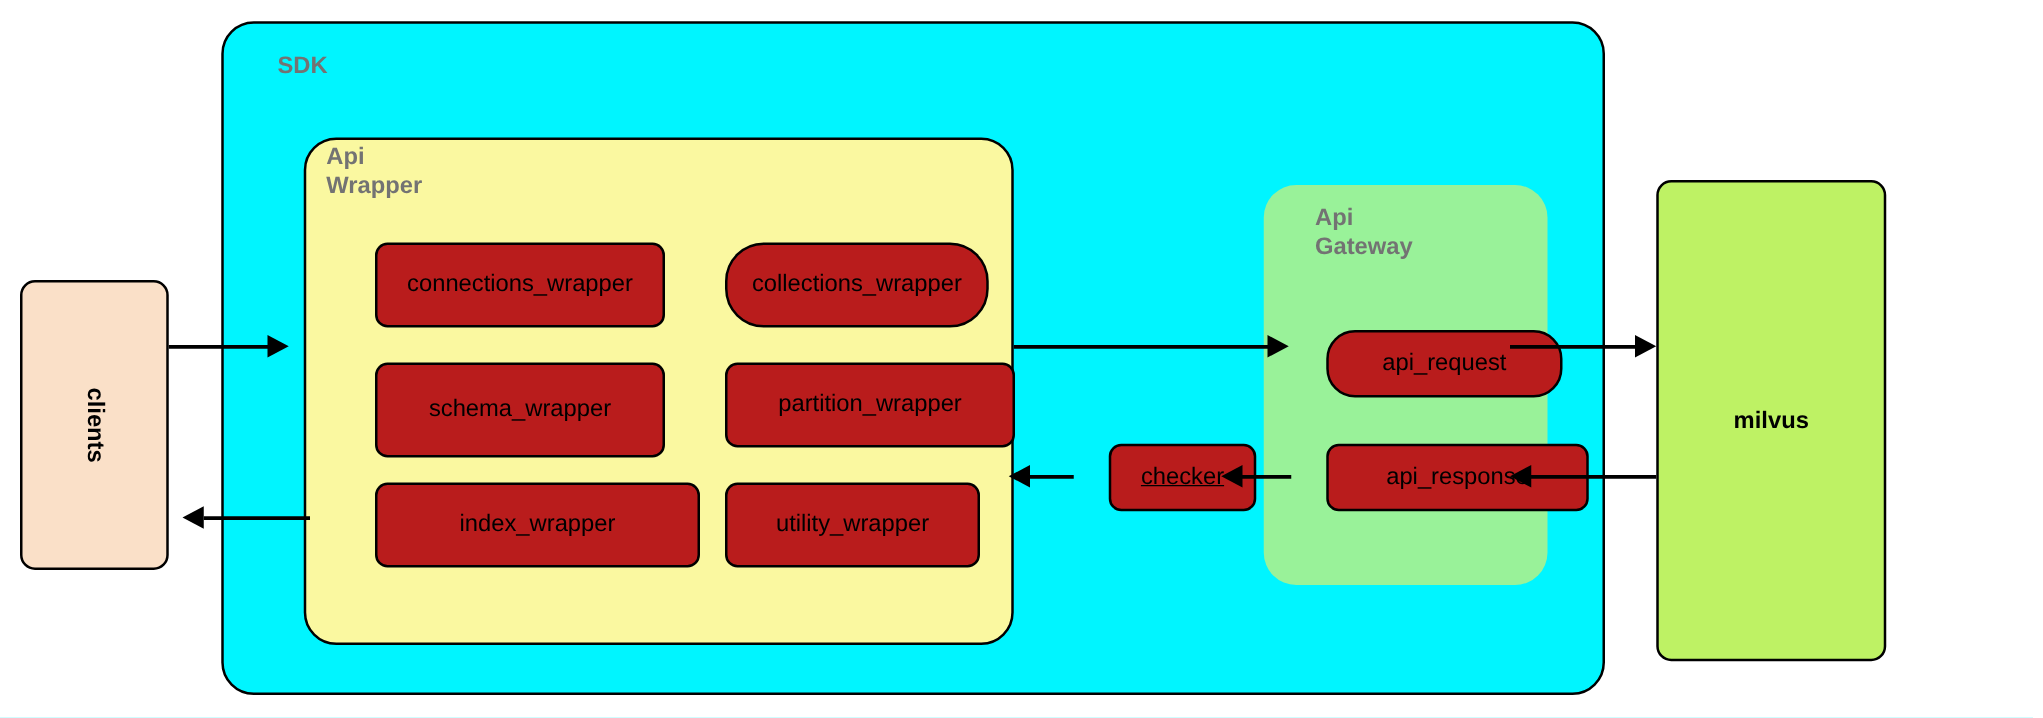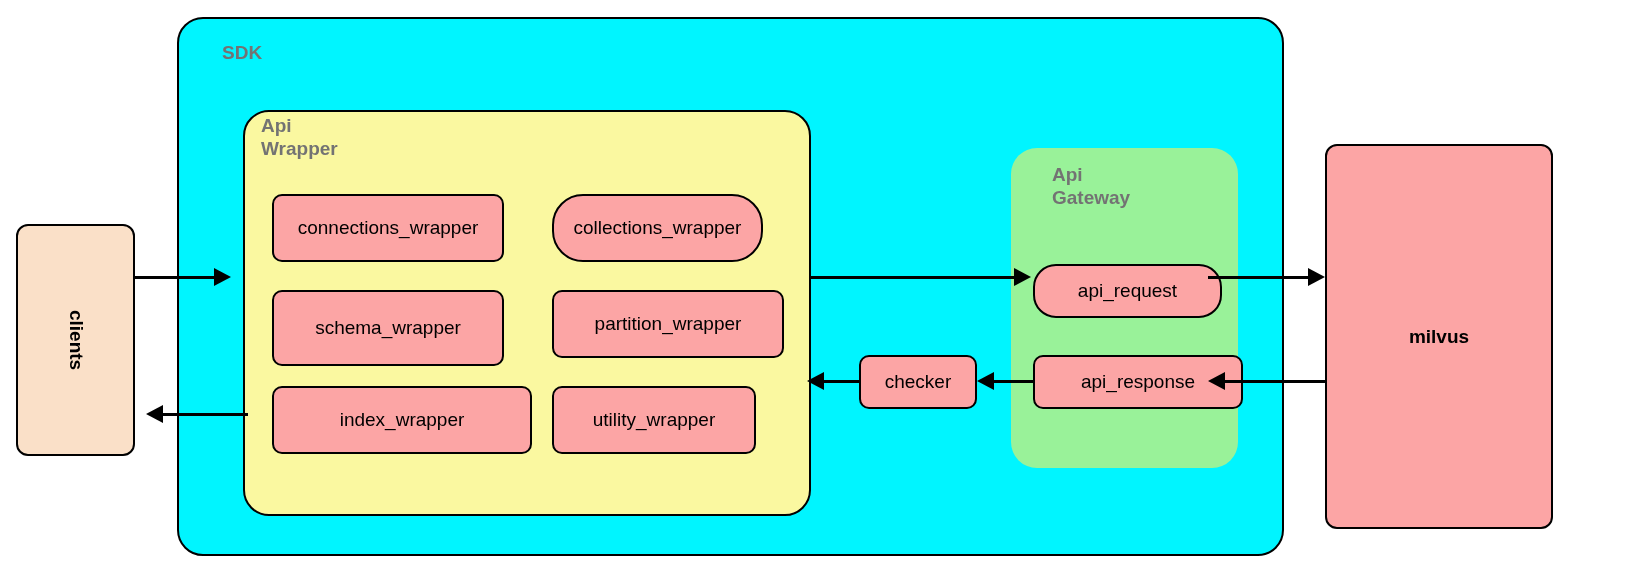--- a/index.html
+++ b/index.html
@@ -51,29 +51,30 @@
     white-space: pre-line;
   }
   .sdk-title  { left: 222px; top: 41px; }
   .wrap-title { left: 261px; top: 114px; }
   .gw-title   { left: 1052px; top: 163px; }
 
   
   .node {
     position: absolute;
     box-sizing: border-box;
-    background: #fca5a5;
+    background: #b91c1c;
     border: 2px solid #000000;
     border-radius: 10px;
     display: flex;
     align-items: center;
     justify-content: center;
     font-size: 19px;
     color: #000000;
     text-align: center;
+    margin-left: 28px;
   }
   
   .entity {
     position: absolute;
     box-sizing: border-box;
     border: 2px solid #000000;
     border-radius: 12px;
     display: flex;
     align-items: center;
     justify-content: center;
@@ -85,22 +86,22 @@
     left: 16px; top: 224px;
     width: 119px; height: 232px;
     background: #FAE0C8;
   }
   .clients-box .vtext {
     writing-mode: vertical-rl;
     text-orientation: mixed;
   }
   .milvus-box {
     left: 1325px; top: 144px;
-    width: 228px; height: 385px;
-    background: #fca5a5;
+    width: 184px; height: 385px;
+    background: #bef264;
   }
 
   
   .arrow-line {
     position: absolute;
     height: 0;
     border-top: 3px solid #000000;
   }
   .arrow-head {
     position: absolute;
@@ -127,21 +128,21 @@
   <div class="group-title wrap-title">Api
 Wrapper</div>
 
   <div class="node" style="left:272px; top:194px; width:232px; height:68px;">connections_wrapper</div>
   <div class="node" style="left:552px; top:194px; width:211px; height:68px;border-radius:31px;">collections_wrapper</div>
   <div class="node" style="left:272px; top:290px; width:232px; height:76px;">schema_wrapper</div>
   <div class="node" style="left:552px; top:290px; width:232px; height:68px;">partition_wrapper</div>
   <div class="node" style="left:272px; top:386px; width:260px; height:68px;">index_wrapper</div>
   <div class="node" style="left:552px; top:386px; width:204px; height:68px;">utility_wrapper</div>
 
-  <div class="node" style="left:859px; top:355px; width:118px; height:54px;">checker</div>
+  <div class="node" style="left:859px; top:355px; width:118px; height:54px;text-decoration:underline;">checker</div>
 
   <div class="box gateway-box"></div>
   <div class="group-title gw-title">Api
 Gateway</div>
 
   <div class="node" style="left:1033px; top:264px; width:189px; height:54px;border-radius:23px;">api_request</div>
   <div class="node" style="left:1033px; top:355px; width:210px; height:54px;">api_response</div>
 
   <div class="entity milvus-box">
     <span>milvus</span>

